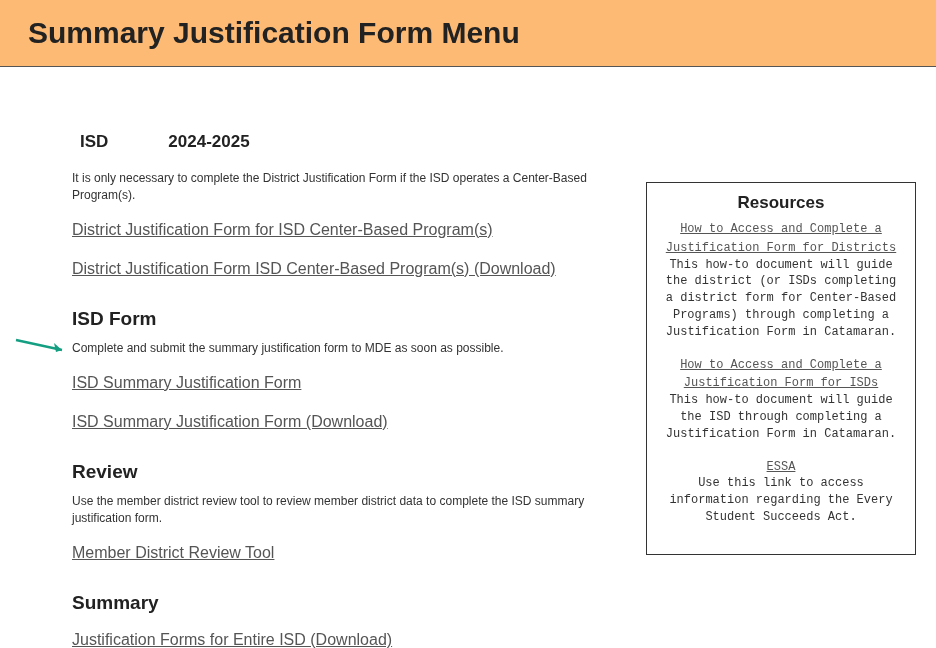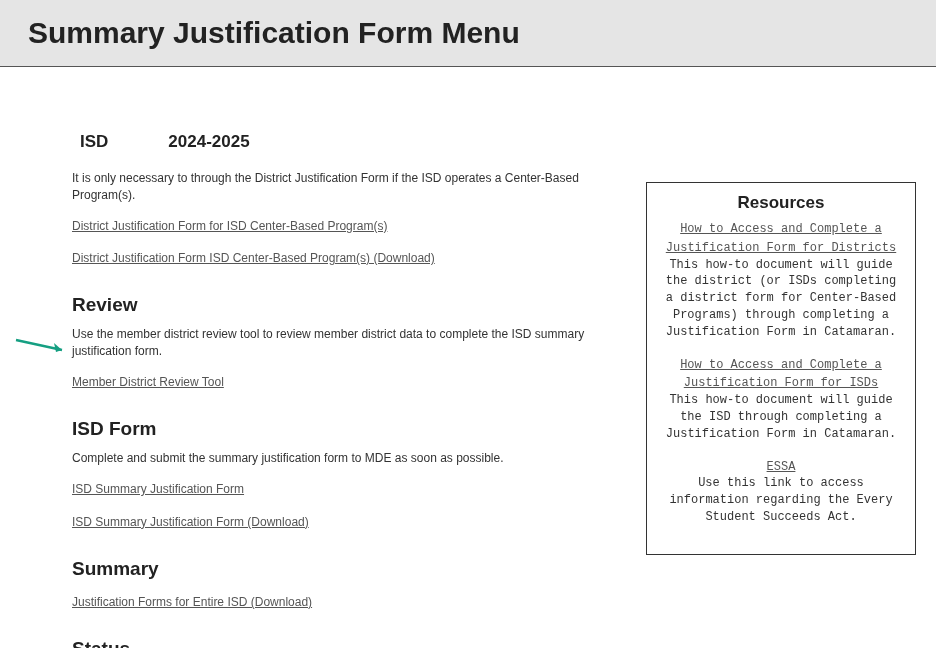--- a/index.html
+++ b/index.html
@@ -7,21 +7,21 @@
       padding: 0;
       box-sizing: border-box;
     }
     body {
       font-family: Arial, Helvetica, sans-serif;
       background: #ffffff;
       color: #333333;
       width: 936px;
     }
     .header-banner {
-      background: #e5e5e5;
+      background: #fdba74;
       padding: 16px 28px;
       border-bottom: 1px solid #555;
     }
     .page-title {
       font-size: 30px;
       font-weight: 700;
       color: #222222;
     }
     .breadcrumb-row {
       display: flex;
@@ -55,21 +55,21 @@
       margin-bottom: 10px;
     }
     .section-desc {
       font-size: 12px;
       color: #333333;
       margin-bottom: 10px;
       line-height: 1.4;
     }
     .link-list a {
       display: block;
-      font-size: 12px;
+      font-size: 16px;
       color: #555555;
       text-decoration: underline;
       line-height: 1.7;
       margin-top: 12px;
     }
     .resources-box {
       border: 1px solid #333333;
       width: 270px;
       padding: 10px 12px 14px 12px;
       margin-top: 12px;
@@ -121,41 +121,41 @@
 <div class="content-wrapper">
 
   <svg class="arrow-annotation" width="60" height="20" viewBox="0 0 60 20">
     <line x1="2" y1="4" x2="48" y2="14" stroke="#159f82" stroke-width="2.5"></line>
     <polygon points="48,14 40,7 42,16" fill="#159f82"></polygon>
   </svg>
 
   <div class="main-column">
 
     <div class="section">
-      <p class="section-desc">It is only necessary to through the District Justification Form if the ISD operates a Center-Based Program(s).</p>
+      <p class="section-desc">It is only necessary to complete the District Justification Form if the ISD operates a Center-Based Program(s).</p>
       <div class="link-list">
         <a href="#">District Justification Form for ISD Center-Based Program(s)</a>
         <a href="#">District Justification Form ISD Center-Based Program(s) (Download)</a>
-      </div>
-    </div>
-
-    <div class="section">
-      <h2 class="section-heading">Review</h2>
-      <p class="section-desc">Use the member district review tool to review member district data to complete the ISD summary justification form.</p>
-      <div class="link-list">
-        <a href="#">Member District Review Tool</a>
       </div>
     </div>
 
     <div class="section">
       <h2 class="section-heading">ISD Form</h2>
       <p class="section-desc">Complete and submit the summary justification form to MDE as soon as possible.</p>
       <div class="link-list">
         <a href="#">ISD Summary Justification Form</a>
         <a href="#">ISD Summary Justification Form (Download)</a>
+      </div>
+    </div>
+
+    <div class="section">
+      <h2 class="section-heading">Review</h2>
+      <p class="section-desc">Use the member district review tool to review member district data to complete the ISD summary justification form.</p>
+      <div class="link-list">
+        <a href="#">Member District Review Tool</a>
       </div>
     </div>
 
     <div class="section">
       <h2 class="section-heading">Summary</h2>
       <div class="link-list" style="margin-top:10px;">
         <a href="#">Justification Forms for Entire ISD (Download)</a>
       </div>
     </div>
 

